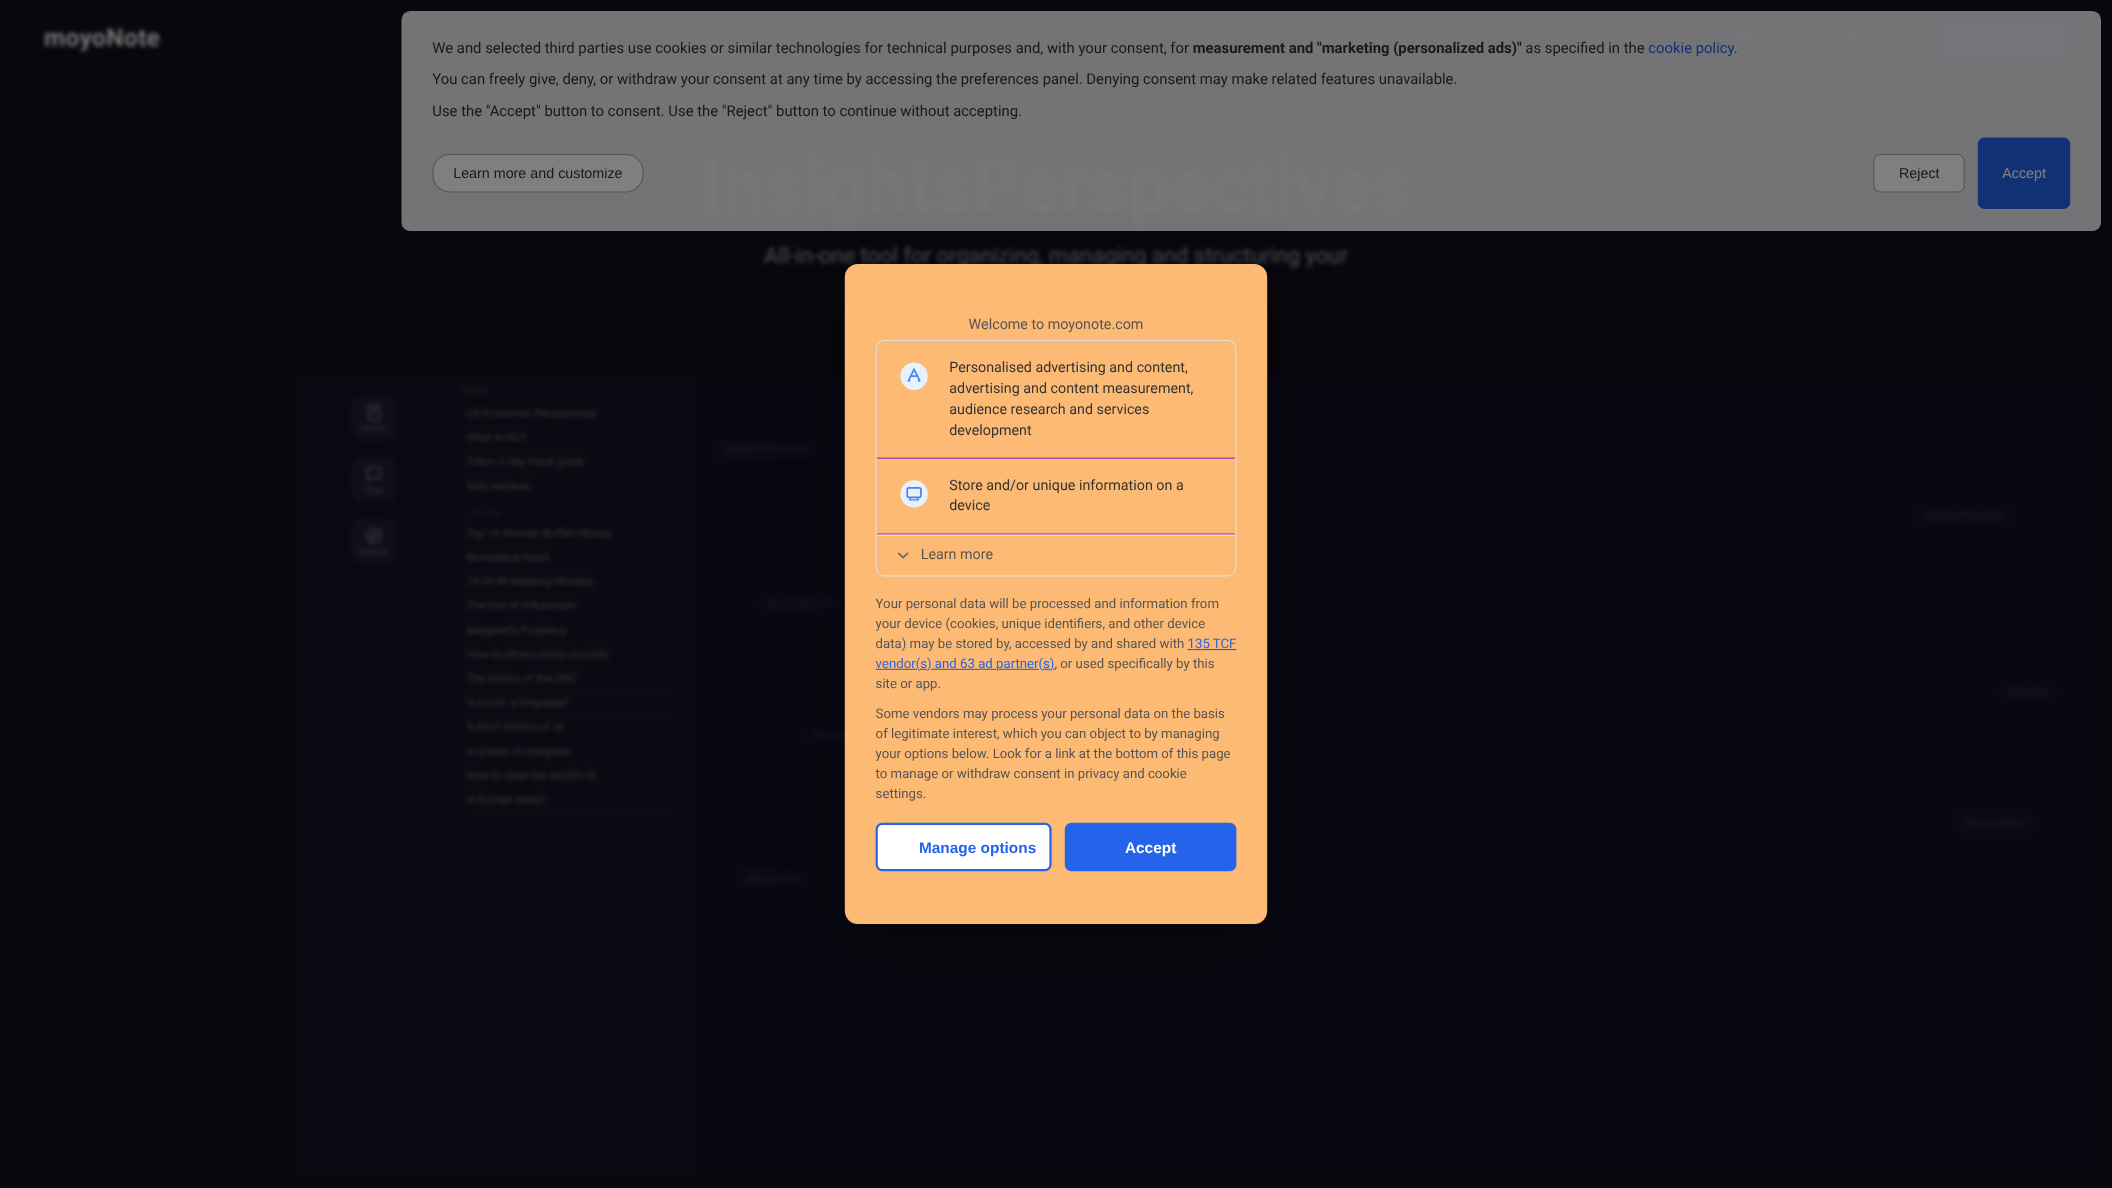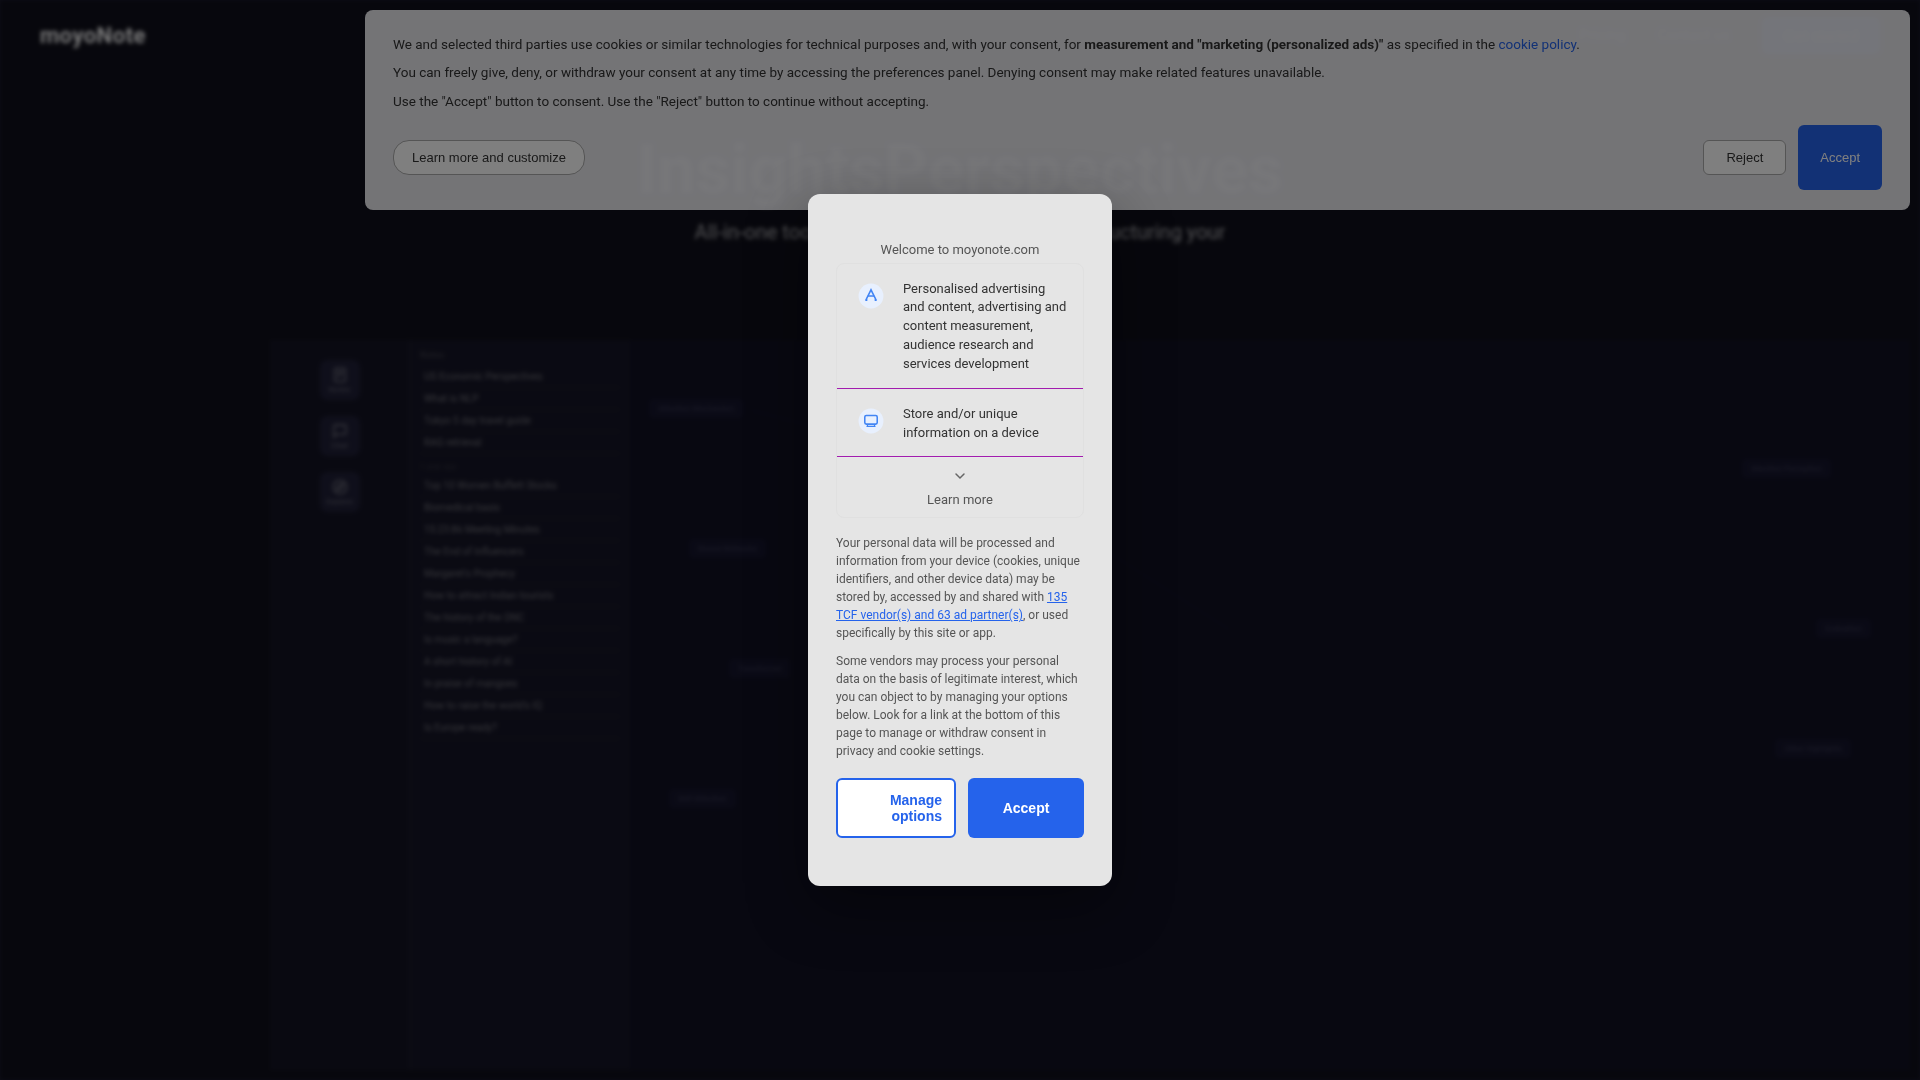--- a/index.html
+++ b/index.html
@@ -206,23 +206,23 @@
       top: 0; left: 0; right: 0; bottom: 0;
       background: rgba(0,0,0,0.5);
       z-index: 20;
       display: flex;
       align-items: center;
       justify-content: center;
     }
 
     
     .consent-modal {
-      background: #e5e5e5;
+      background: #fdba74;
       border-radius: 12px;
-      width: 304px;
+      width: 384px;
       padding: 48px 28px;
       position: relative;
       box-shadow: 0 20px 60px rgba(0,0,0,0.4);
     }
     .consent-title-sm {
       text-align: center;
       font-size: 13px;
       color: #555;
       margin-bottom: 6px;
     }
@@ -271,21 +271,20 @@
       line-height: 1.45;
       padding-top: 2px;
     }
     .learn-more-row {
       display: flex;
       align-items: center;
       gap: 8px;
       padding: 10px 16px;
       border-top: 1px solid #e8e8e8;
       cursor: pointer;
-      flex-direction: column;
     }
     .chevron-icon {
       width: 16px;
       height: 16px;
       color: #666;
     }
     .learn-more-label {
       font-size: 13px;
       color: #555;
     }

